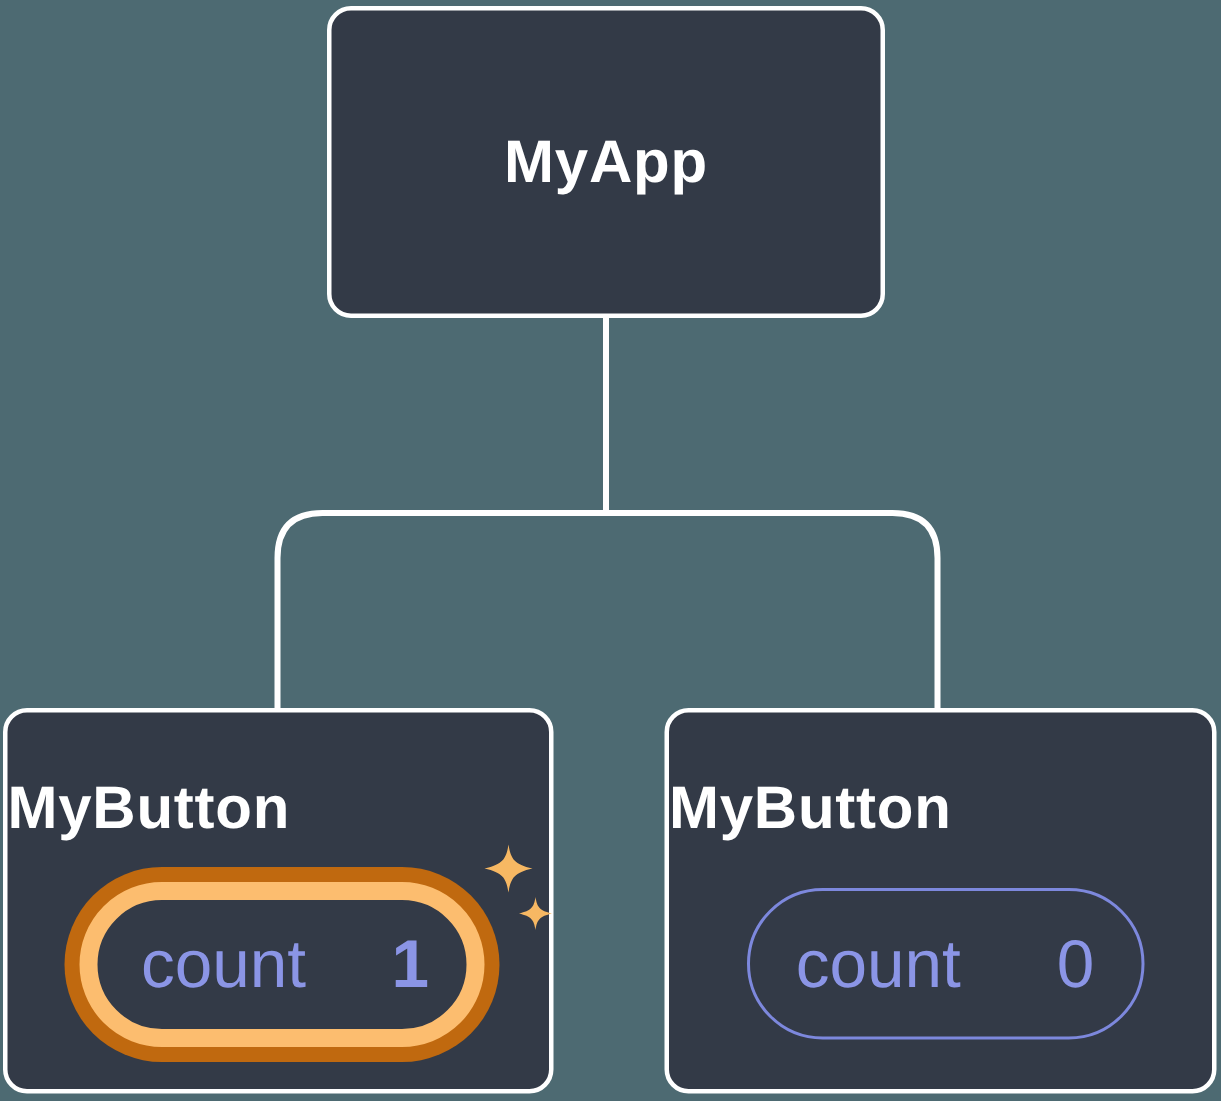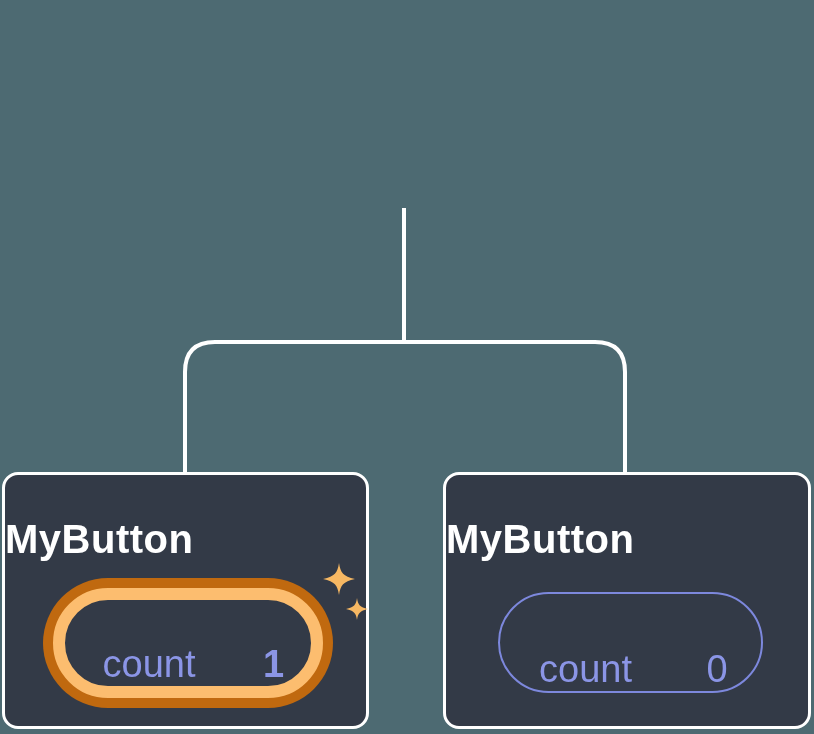--- a/index.html
+++ b/index.html
@@ -40,23 +40,23 @@
   }
   .node-child .node-label {
     position: absolute;
     left: 0; right: 0; top: 42px;
     text-align: left;
   }
   .pill {
     position: absolute;
     box-sizing: border-box;
     display: flex;
-    align-items: flex-end;
+    align-items: center;
     border-radius: 999px;
-    font-size: 38px;
+    font-size: 45px;
     color: #8b95e6;
   }
   .pill-highlighted {
     left: 48px; top: 113px;
     width: 270px; height: 110px;
     background: #333a47;
     border: 12px solid #fcbd6f;
     box-shadow: 0 0 0 10px #c0690f;
   }
   .pill-plain {
@@ -83,20 +83,23 @@
 </head>
 <body>
 
 <div class="canvas">
 
   <svg class="connectors" viewBox="0 0 814 734" xmlns="http://www.w3.org/2000/svg">
     <path d="M404 208 L404 344" fill="none" stroke="#ffffff" stroke-width="4"></path>
     <path d="M185 476 L185 372 Q185 342 215 342 L595 342 Q625 342 625 372 L625 476" fill="none" stroke="#ffffff" stroke-width="4"></path>
   </svg>
 
+  <div class="node node-root">
+    <div class="node-label">MyApp</div>
+  </div>
 
   <div class="node node-child node-child-left">
     <div class="node-label">MyButton</div>
     <div class="pill pill-highlighted">
       <span class="state-name">count</span>
       <span class="pill-divider"></span>
       <span class="state-value bold">1</span>
     </div>
     <svg class="sparkles" viewBox="0 0 54 64" xmlns="http://www.w3.org/2000/svg">
       <path fill="#f7b863" d="M22 4 C 23.6 14, 26 17.2, 38 20 C 26 22.8, 23.6 26, 22 36 C 20.4 26, 18 22.8, 6 20 C 18 17.2, 20.4 14, 22 4 Z"></path>

